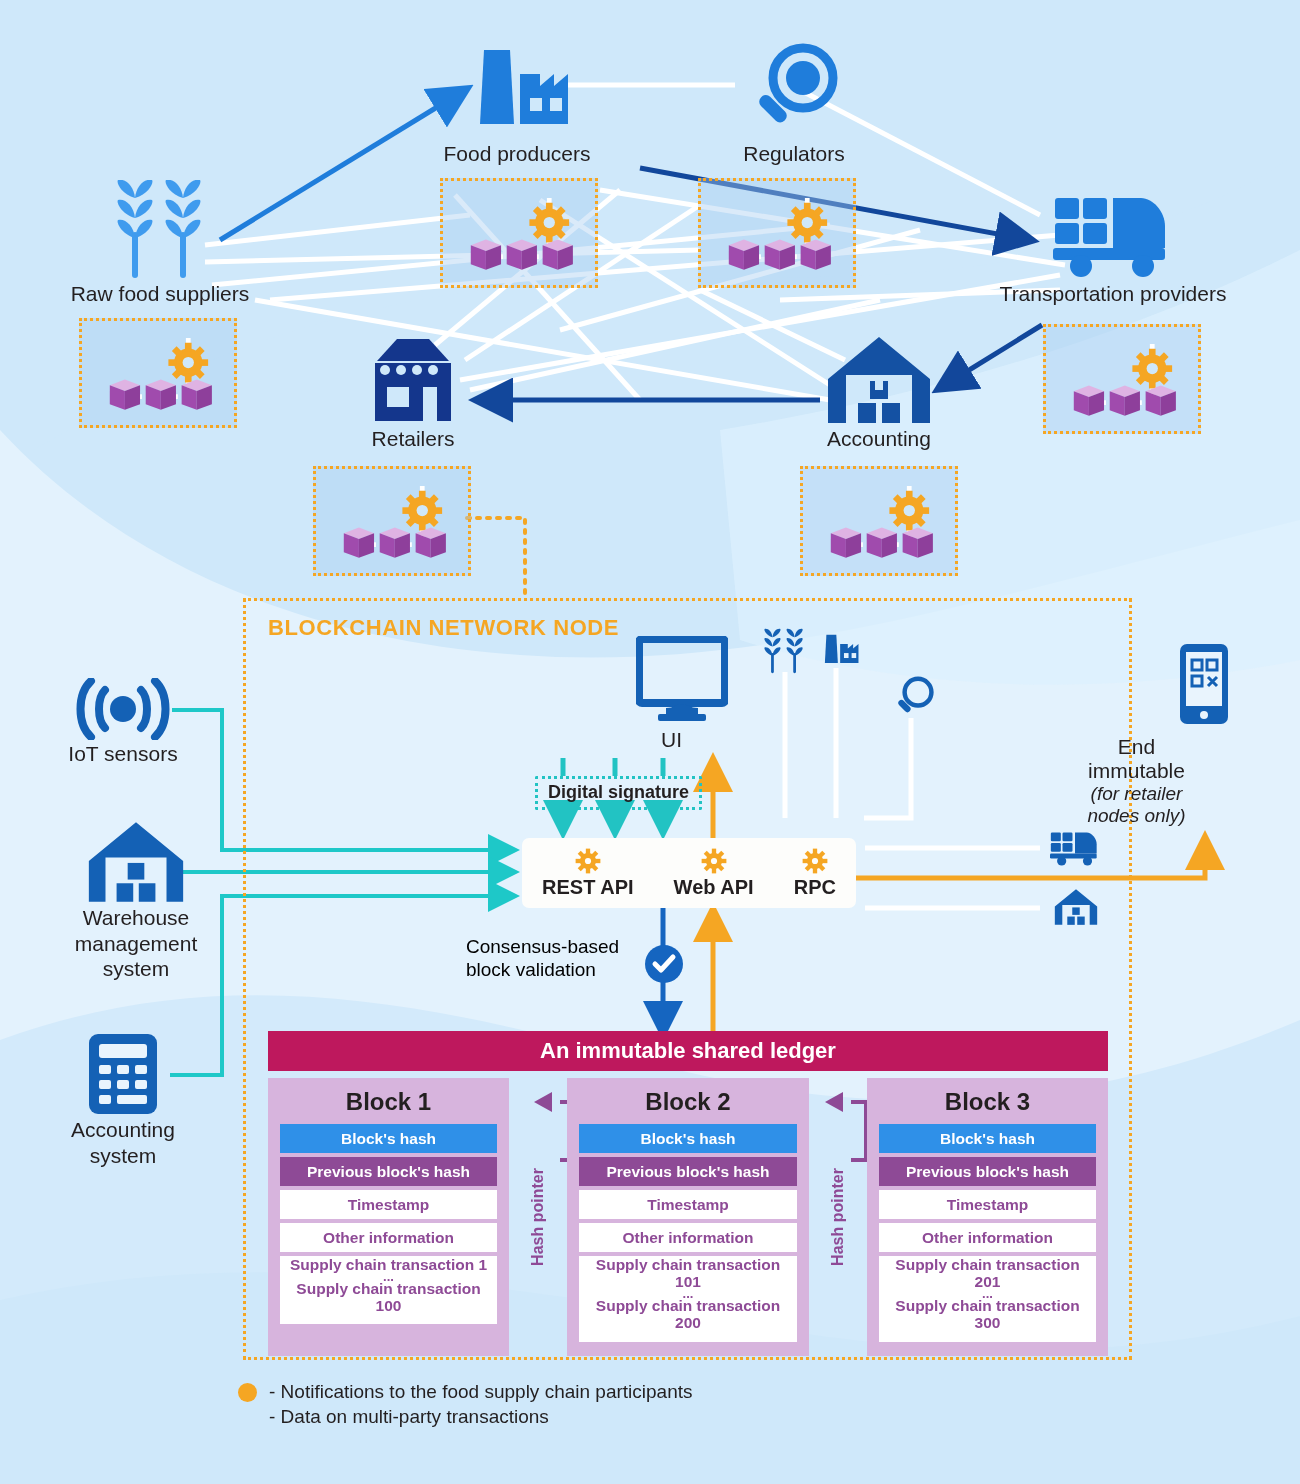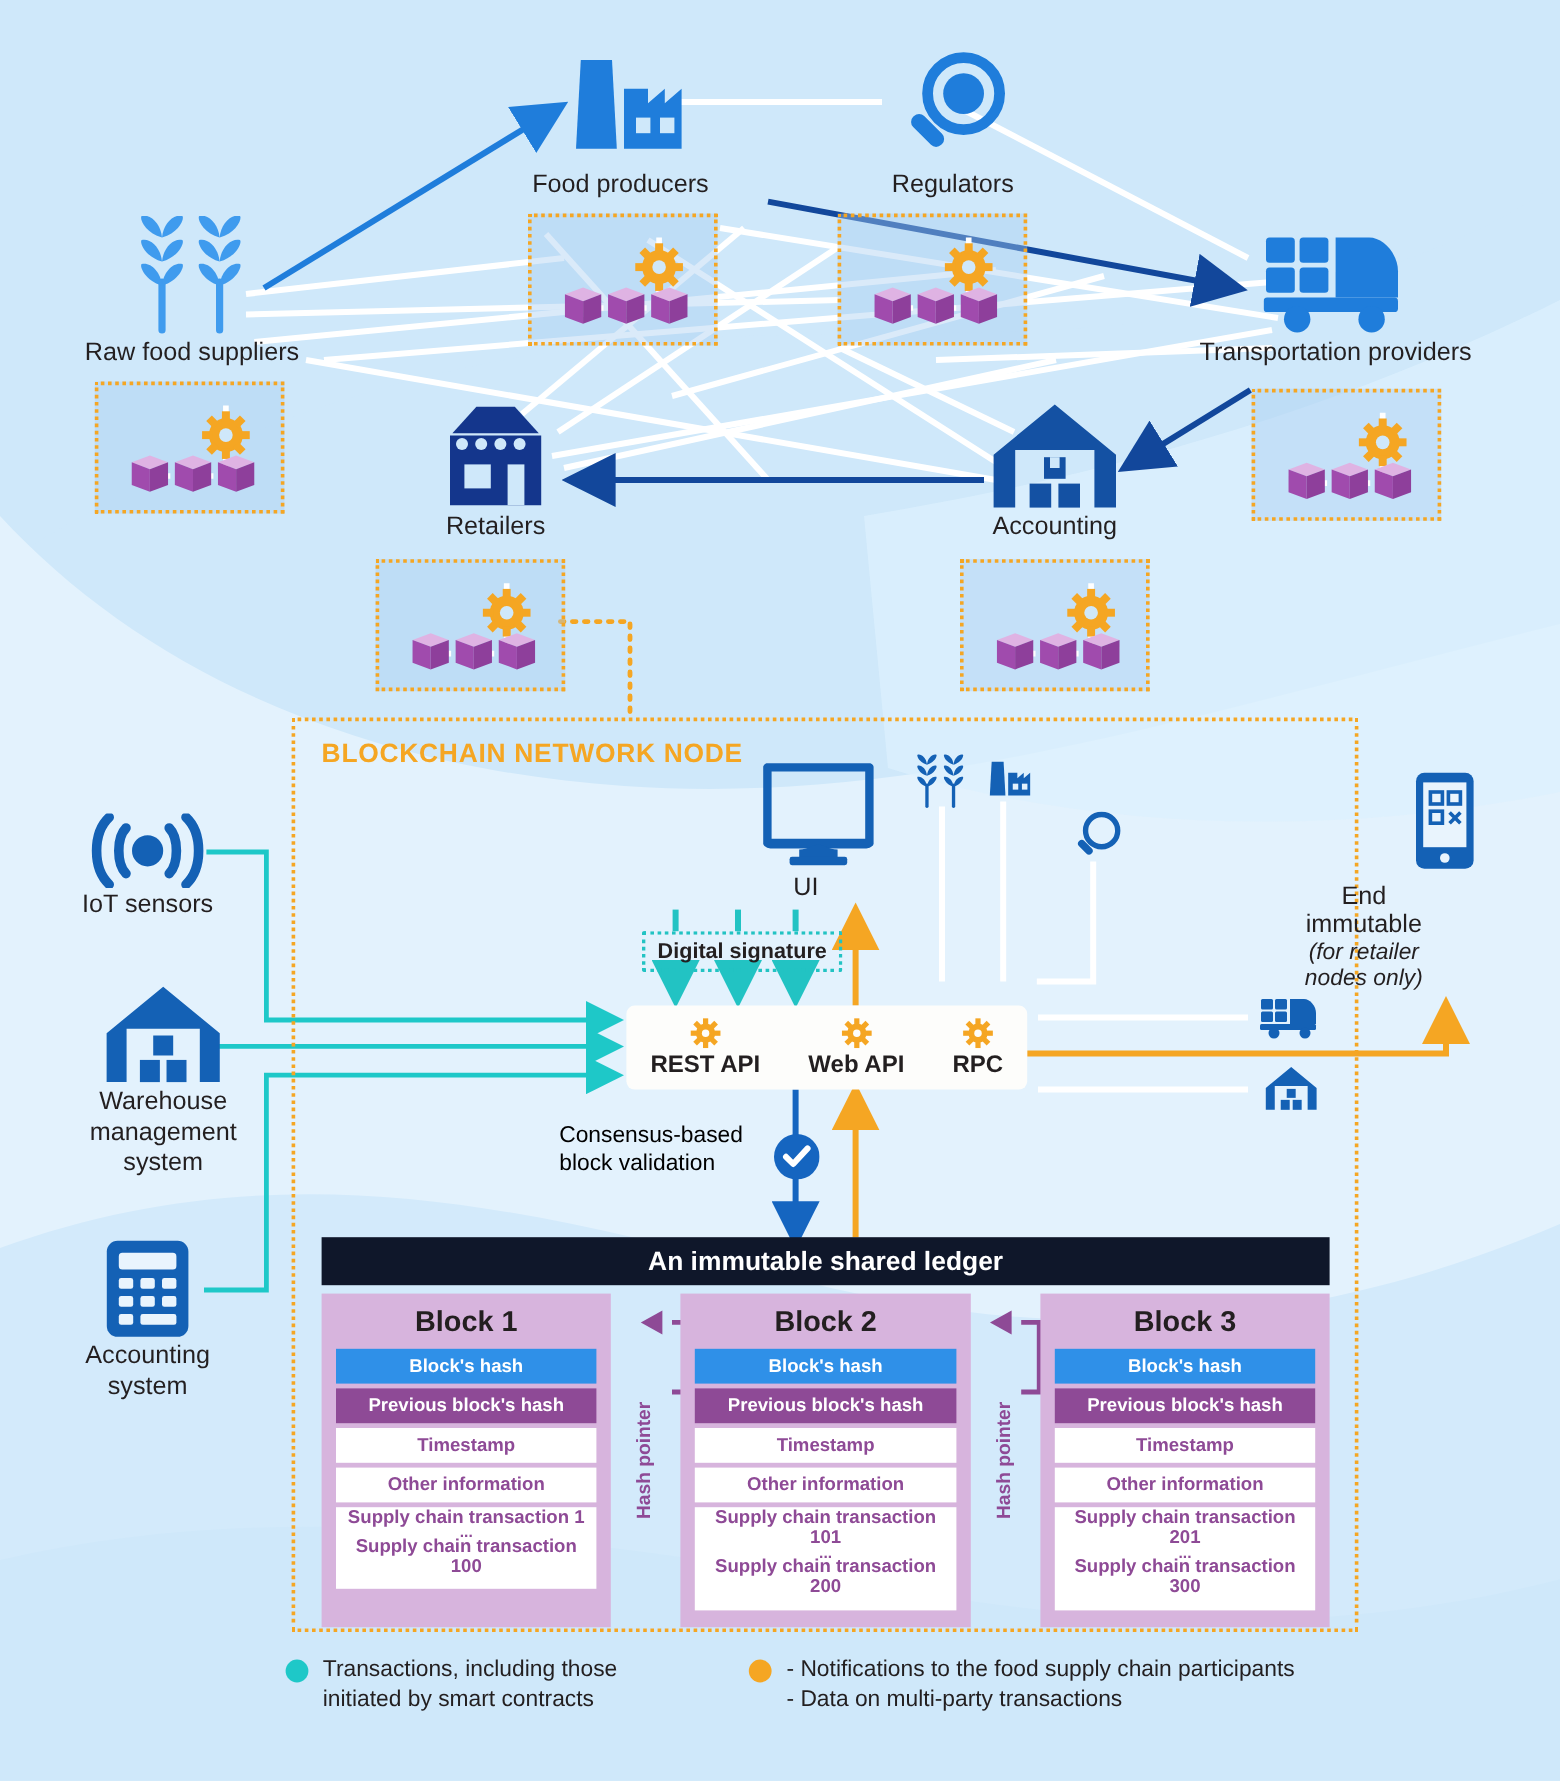--- a/index.html
+++ b/index.html
@@ -60,21 +60,21 @@
   .ui-lbl{position:absolute;left:661px;top:728px;font-size:21px;color:#231f20;}
 
   .consensus{
     position:absolute;left:466px;top:935px;width:180px;
     text-align:left;font-size:19px;line-height:1.22;color:#000000;
   }
 
   
   .ledger-bar{
     position:absolute;left:268px;top:1031px;width:840px;height:40px;
-    background:#0f172a;color:#fff;display:flex;align-items:center;justify-content:center;
+    background:#be185d;color:#fff;display:flex;align-items:center;justify-content:center;
     font-size:22px;font-weight:bold;
   }
   .blocks{position:absolute;left:268px;top:1078px;width:840px;display:flex;gap:0;}
   .block{
     width:258px;background:#d7b4dd;padding:8px 12px 14px 12px;box-sizing:border-box;
   }
   .block .bname{text-align:center;font-size:24px;font-weight:bold;color:#231f20;margin:2px 0 8px;}
   .row{font-size:15.5px;font-weight:bold;text-align:center;padding:6px 2px;margin-bottom:4px;line-height:1.1;}
   .row.hash{background:#2f90e8;color:#fff;}
   .row.prev{background:#8e4a96;color:#fff;}
@@ -805,27 +805,20 @@
       <div class="row tx">
         <span>Supply chain transaction 201</span>
         <span class="ell">...</span>
         <span>Supply chain transaction 300</span>
       </div>
     </div>
   </div>
 
   <div class="legend">
     <div class="leg">
-      <span class="dot cyan"></span>
-      <span class="legtxt">
-        <div>Transactions, including those</div>
-        <div>initiated by smart contracts</div>
-      </span>
-    </div>
-    <div class="leg">
       <span class="dot orange"></span>
       <span class="legtxt">
         <div>- Notifications to the food supply chain participants</div>
         <div>- Data on multi-party transactions</div>
       </span>
     </div>
   </div>
 
 </div>
 

